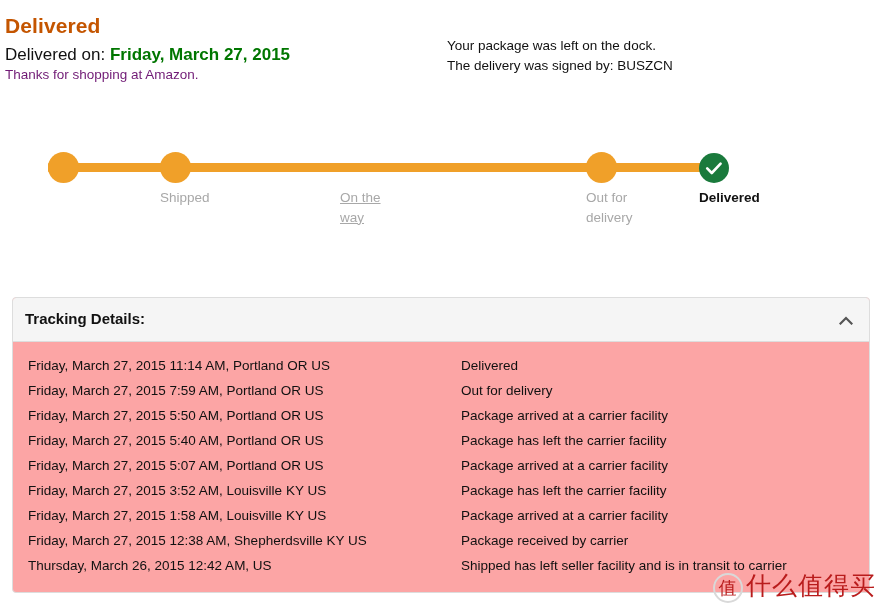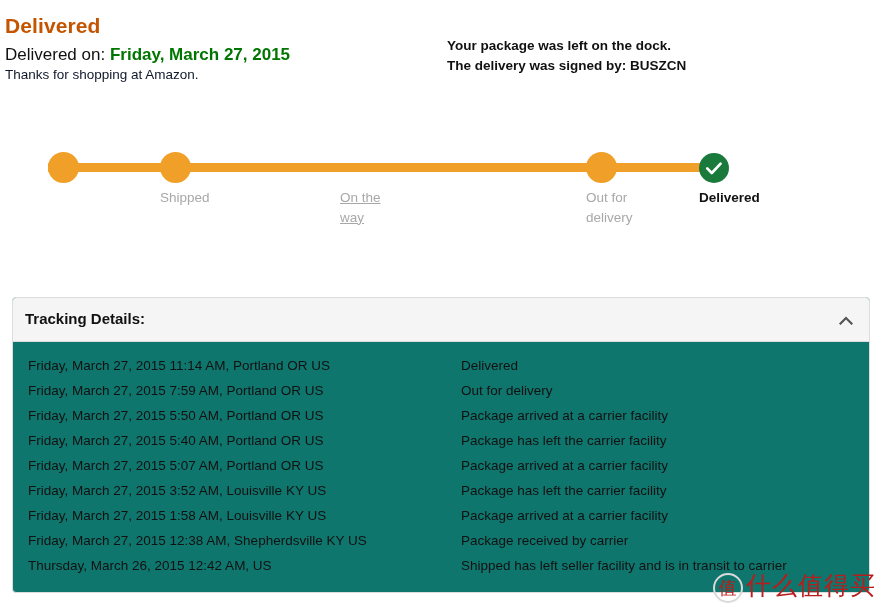--- a/index.html
+++ b/index.html
@@ -49,33 +49,32 @@
     color: #111111;
   }
   .delivered-on-date {
     color: #007600;
     font-weight: bold;
   }
   .thanks-line {
     margin-top: 3px;
     font-size: 13.5px;
     line-height: 17px;
-    color: #0f172a;
+    color: #701a75;
   }
   .summary-right {
     position: absolute;
     left: 447px;
     top: 22px;
     font-size: 13.5px;
     line-height: 20px;
     color: #111111;
   }
   .summary-right div {
     white-space: nowrap;
-    font-weight: bold;
   }
 
   
   .tracker {
     position: absolute;
     left: 0;
     top: 140px;
     width: 882px;
     height: 120px;
   }
@@ -127,21 +126,21 @@
   }
 
   
   .details-card {
     position: absolute;
     left: 12px;
     top: 297px;
     width: 858px;
     border: 1px solid #dddddd;
     border-radius: 4px;
-    background: #0f766e;
+    background: #fca5a5;
     box-sizing: border-box;
     overflow: hidden;
   }
   .details-header {
     height: 44px;
     background: #f5f5f5;
     border-bottom: 1px solid #dddddd;
     position: relative;
     box-sizing: border-box;
   }

